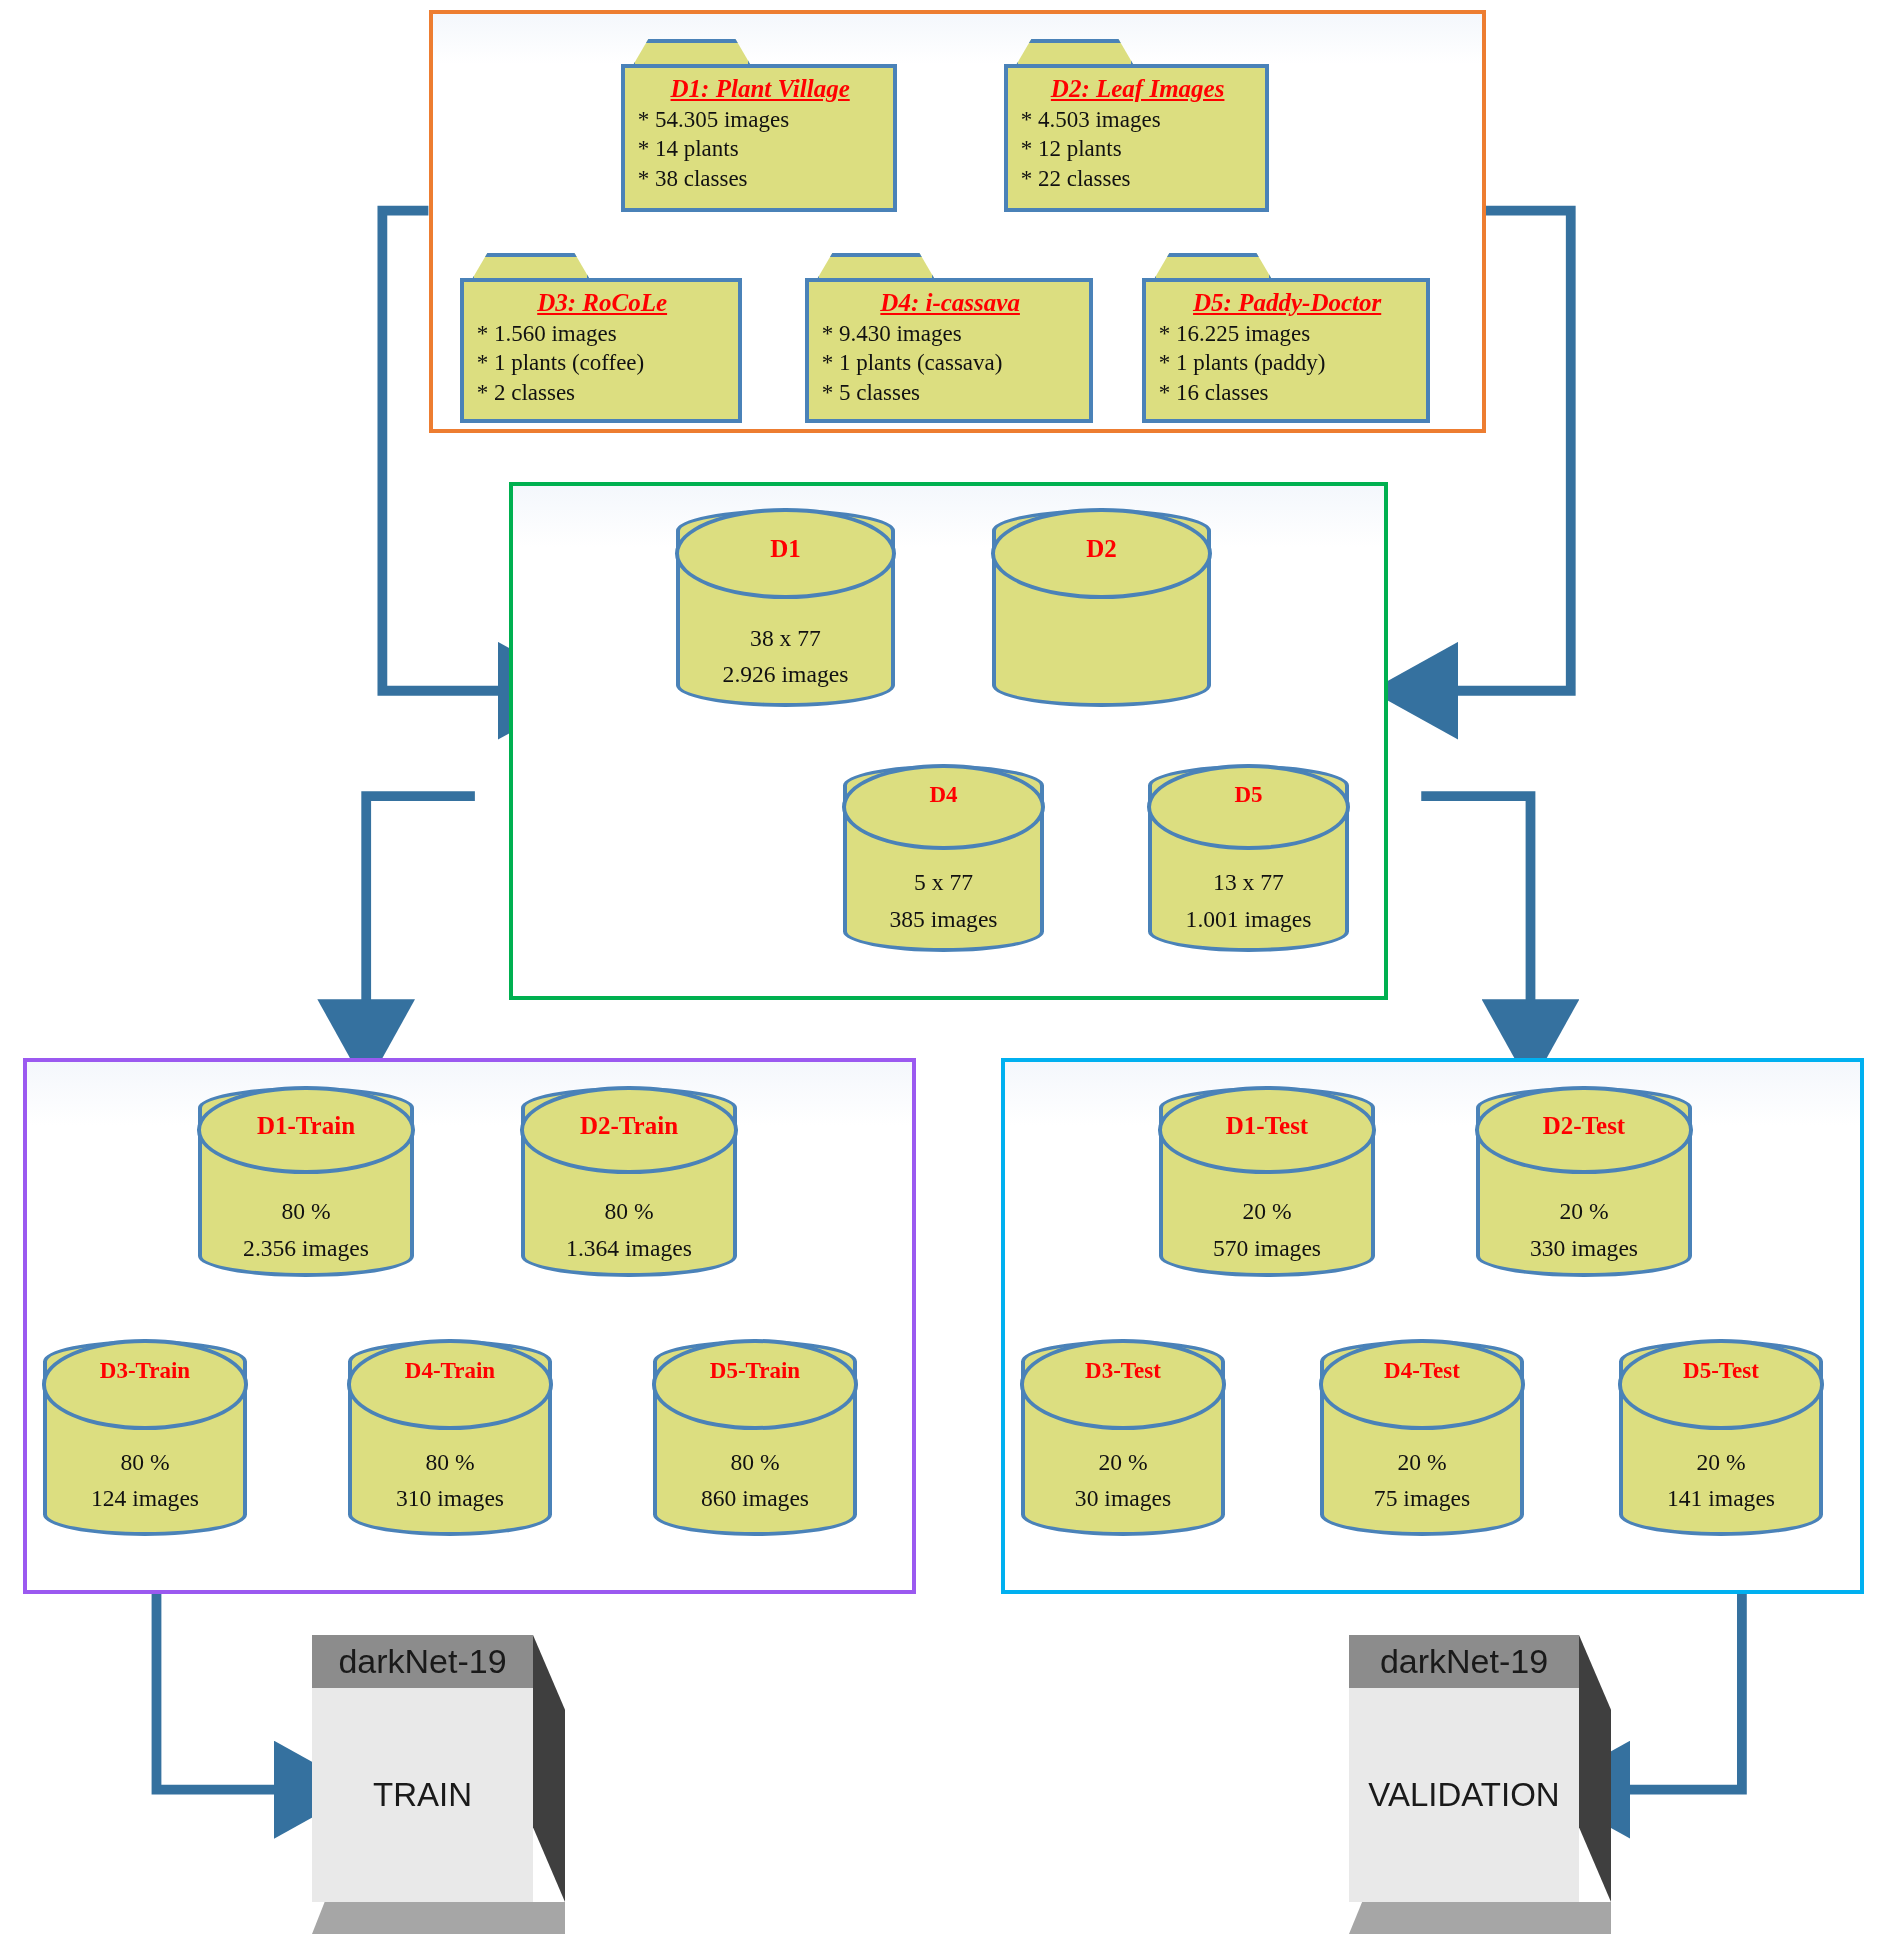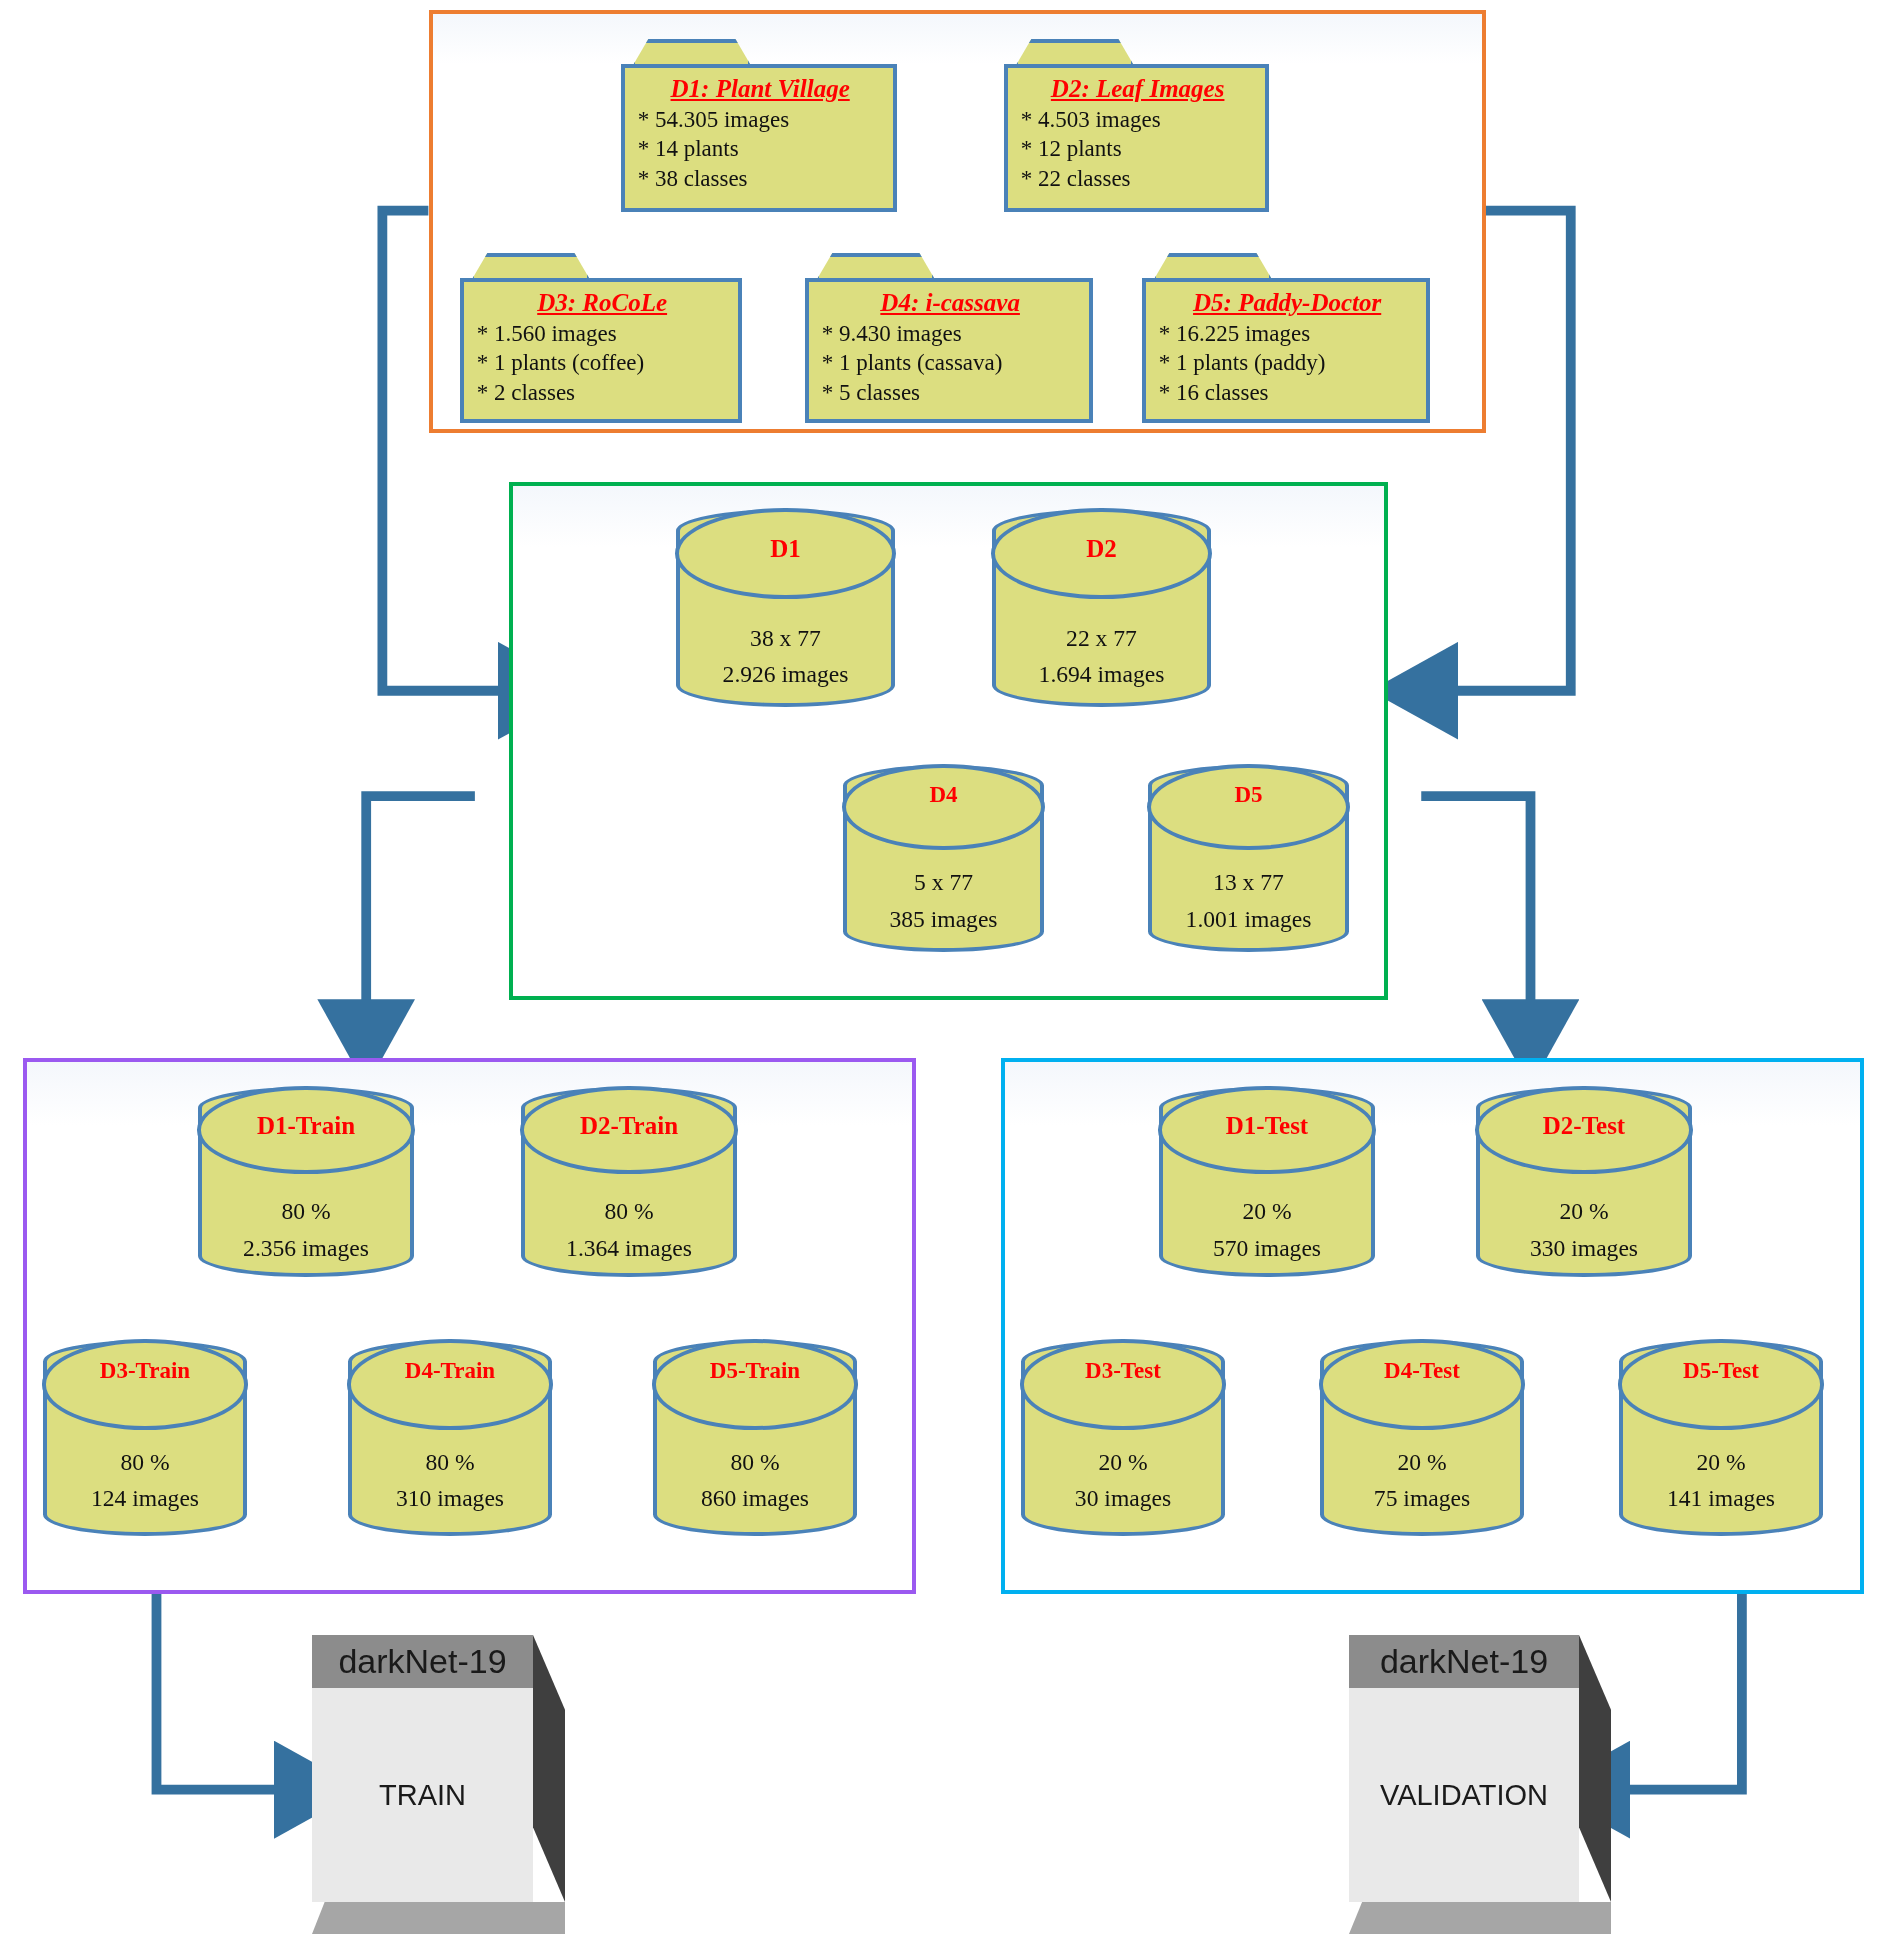--- a/index.html
+++ b/index.html
@@ -91,21 +91,21 @@
   }
   .netbox .hdr {
     position: absolute; left: 0; top: 0; width: 100%; height: 53px;
     background: #8C8C8C; color: #1a1a1a;
     font-family: Liberation Sans, sans-serif; font-size: 34px;
     display: flex; align-items: center; justify-content: center;
   }
   .netbox .lbl {
     position: absolute; left: 0; top: 53px; width: 100%; height: calc(100% - 53px);
     display: flex; align-items: center; justify-content: center;
-    font-family: "Liberation Sans", sans-serif; font-size: 29px; color: #1a1a1a;
+    font-family: "Liberation Sans", sans-serif; font-size: 33px; color: #1a1a1a;
   }
 
   
   .conn { position: absolute; pointer-events: none; }
   .conn svg { display: block; overflow: visible; }
 </style>
 </head>
 <body>
 
 <div id="stage">
@@ -228,24 +228,20 @@
     <div class="c-body">
       <div>38 x 77</div>
       <div>2.926 images</div>
     </div>
   </div>
 
   <div class="cyl" style="left:992px; top:509px; width:219px; height:198px;">
     <div class="tube"></div>
     <div class="cap"></div>
     <div class="c-title">D2</div>
-    <div class="c-body">
-      <div>22 x 77</div>
-      <div>1.694 images</div>
-    </div>
   </div>
 
 
   <div class="cyl small" style="left:843px; top:765px; width:201px; height:187px;">
     <div class="tube"></div>
     <div class="cap"></div>
     <div class="c-title">D4</div>
     <div class="c-body">
       <div>5 x 77</div>
       <div>385 images</div>

